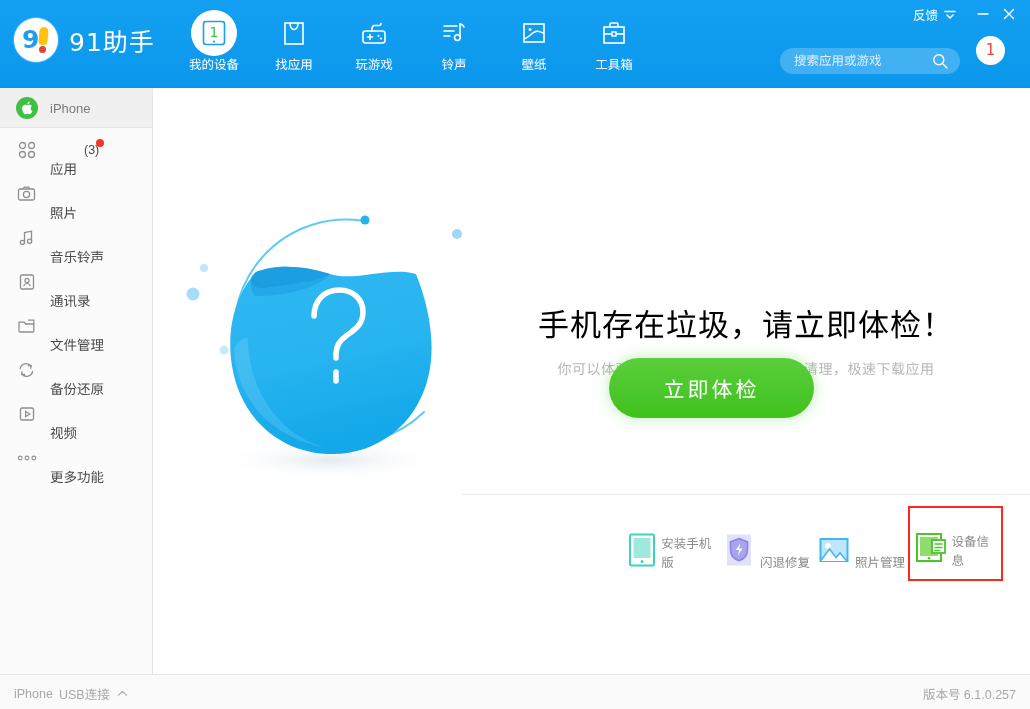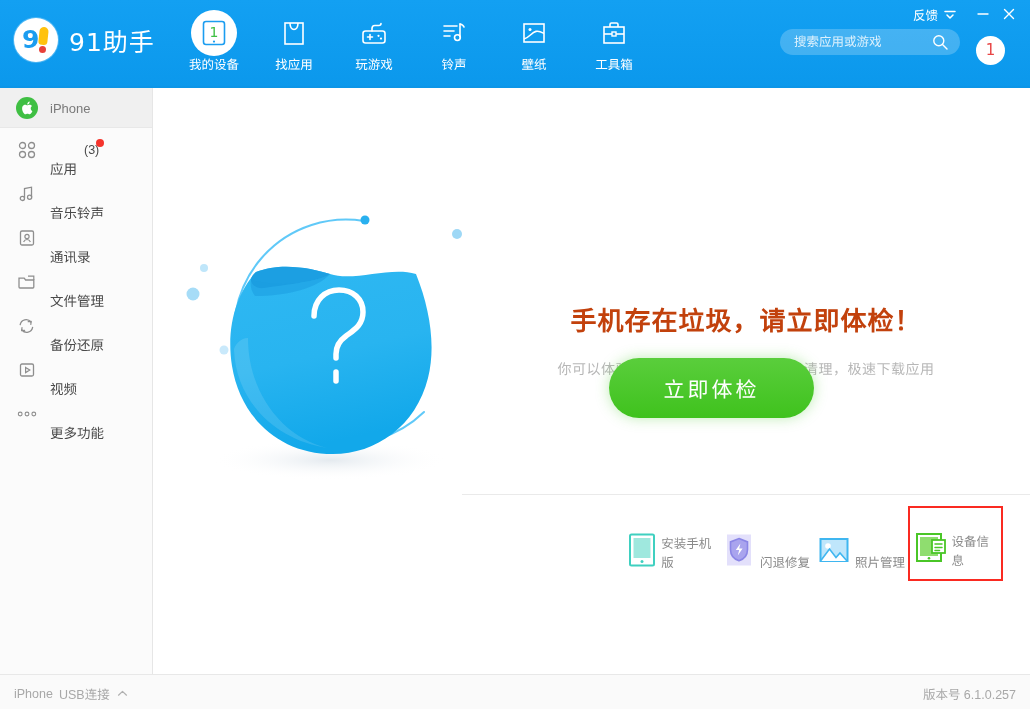--- a/index.html
+++ b/index.html
@@ -50,21 +50,21 @@
   .nav-icon-box{
     width:46px;height:46px;display:flex;align-items:center;justify-content:center;
     border-radius:50%;margin-top:2px;
   }
   .nav-item.active .nav-icon-box{background:#ffffff;}
   .nav-label{color:#ffffff;font-size:12.5px;margin-top:2px;line-height:14px;}
   .nav-item.active .nav-label{color:#ffffff;}
 
   
   .search-box{
-    position:absolute;left:780px;top:29px;width:180px;height:26px;border-radius:13px;
+    position:absolute;left:780px;top:48px;width:180px;height:26px;border-radius:13px;
     background:rgba(255,255,255,.22);
   }
   .search-input{
     position:absolute;left:14px;top:0;width:130px;height:26px;line-height:26px;
     border:0;outline:0;background:transparent;color:#ffffff;font-size:12.5px;
     font-family:"Liberation Sans",sans-serif;padding:0;
   }
   .search-input::placeholder{color:rgba(255,255,255,.82);}
   .search-icon{position:absolute;right:12px;top:5px;width:16px;height:16px;}
 
@@ -105,21 +105,21 @@
     position:absolute;right:-5px;top:-4px;width:8px;height:8px;border-radius:50%;background:#f5342c;
   }
 
   
   .main{position:absolute;left:153px;top:88px;width:877px;height:586px;background:#ffffff;overflow:hidden;}
 
   .illu{position:absolute;left:25px;top:100px;width:300px;height:310px;}
 
   .headline{
     position:absolute;left:333px;top:212px;width:520px;text-align:center;
-    font-size:26px;color:#c2410c;font-weight:700;letter-spacing:1px;
+    font-size:31px;color:#000000;font-weight:400;letter-spacing:1px;
     font-family:"DejaVu Sans","Liberation Sans",sans-serif;white-space:nowrap;
   }
   .subline{
     position:absolute;left:333px;top:270px;width:520px;text-align:center;
     font-size:14px;color:#b7b7b7;letter-spacing:.5px;white-space:nowrap;
   }
   .cta{
     position:absolute;left:456px;top:270px;width:205px;height:60px;border-radius:30px;
     background:linear-gradient(#5ace3c,#3fc21d);
     color:#ffffff;font-size:21px;letter-spacing:3px;
@@ -294,20 +294,30 @@
           <circle cx="13.5" cy="13.5" r="3" stroke="#8e8e8e" stroke-width="1.3"></circle>
         </svg>
       </span>
       <span class="side-label">应用</span>
       <span class="side-count">
         <span>(3)</span>
         <span class="reddot"></span>
       </span>
     </div>
 
+    <div class="side-item">
+      <span class="side-icon">
+        <svg width="19" height="18" viewBox="0 0 19 18" fill="none">
+          <rect x="1.5" y="4" width="16" height="11" rx="1.5" stroke="#8e8e8e" stroke-width="1.3"></rect>
+          <circle cx="9.5" cy="9.5" r="3.1" stroke="#8e8e8e" stroke-width="1.3"></circle>
+          <path d="M6 4l1.2-1.8h4.6L13 4" stroke="#8e8e8e" stroke-width="1.3" fill="none"></path>
+        </svg>
+      </span>
+      <span class="side-label">照片</span>
+    </div>
 
     <div class="side-item">
       <span class="side-icon">
         <svg width="19" height="18" viewBox="0 0 19 18" fill="none">
           <path d="M7.5 13V3.5l7-1.3V12" stroke="#8e8e8e" stroke-width="1.3" fill="none"></path>
           <circle cx="5.4" cy="13.4" r="2.1" stroke="#8e8e8e" stroke-width="1.3"></circle>
           <circle cx="12.6" cy="12.2" r="2.1" stroke="#8e8e8e" stroke-width="1.3"></circle>
         </svg>
       </span>
       <span class="side-label">音乐铃声</span>

